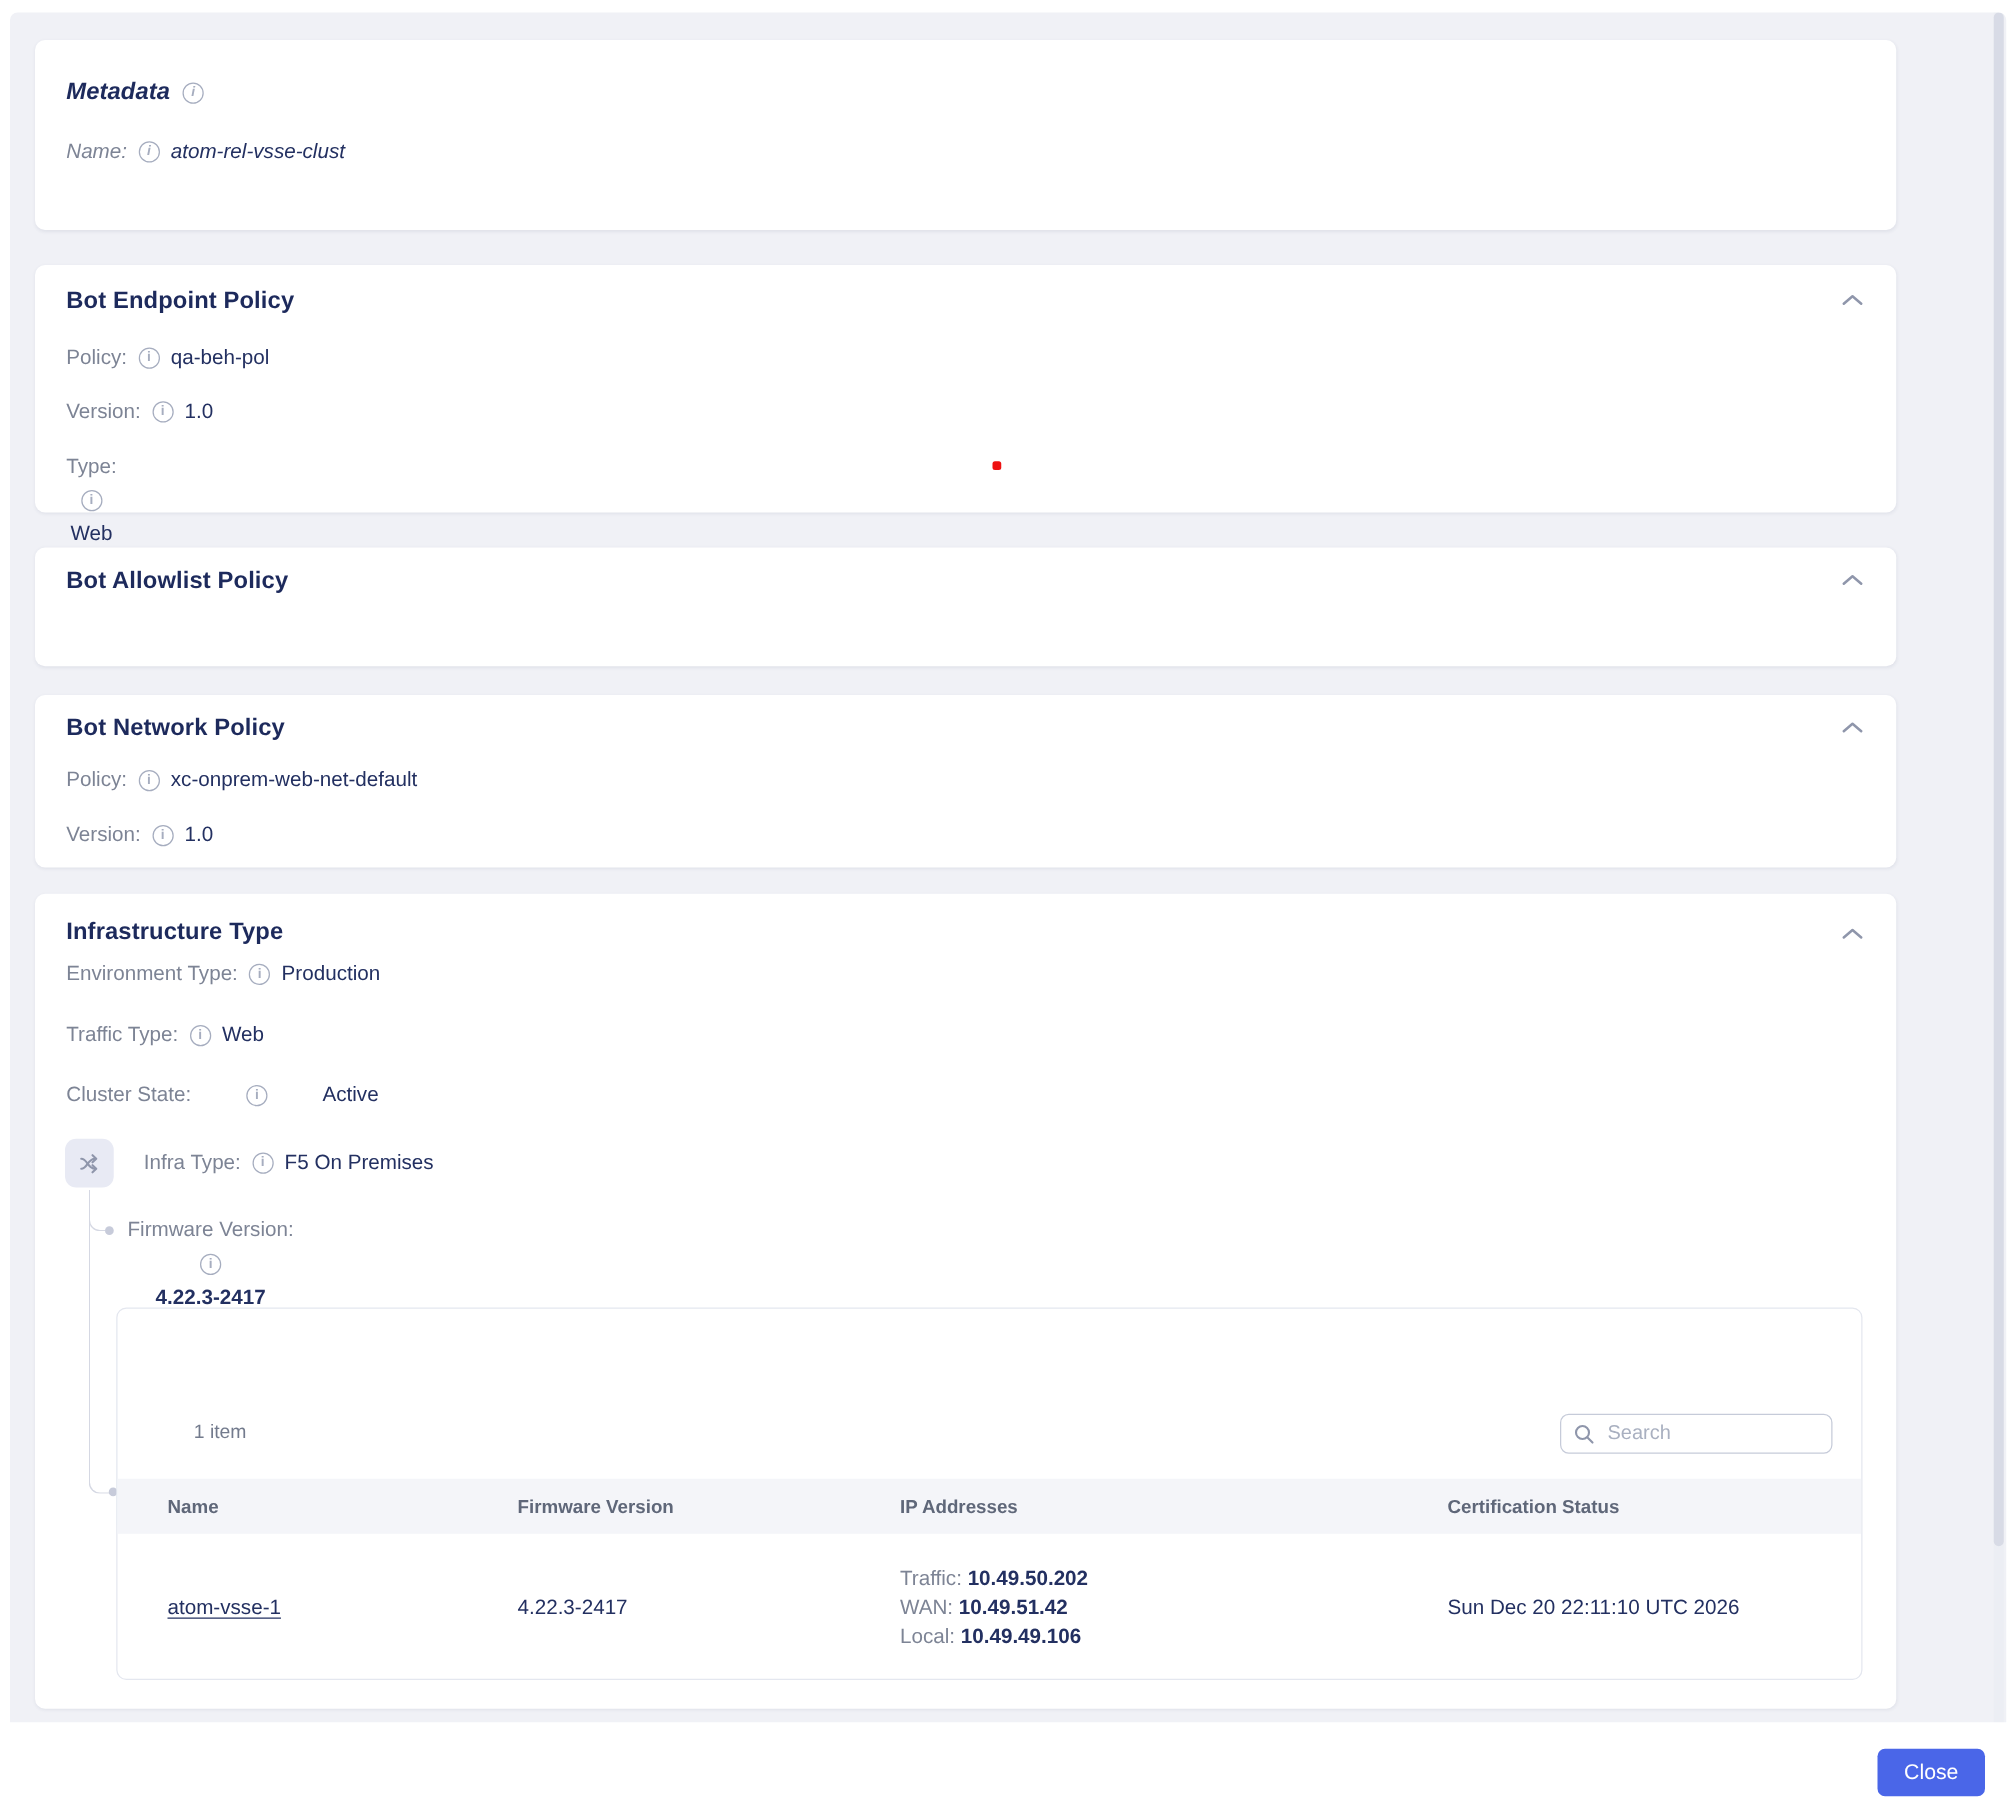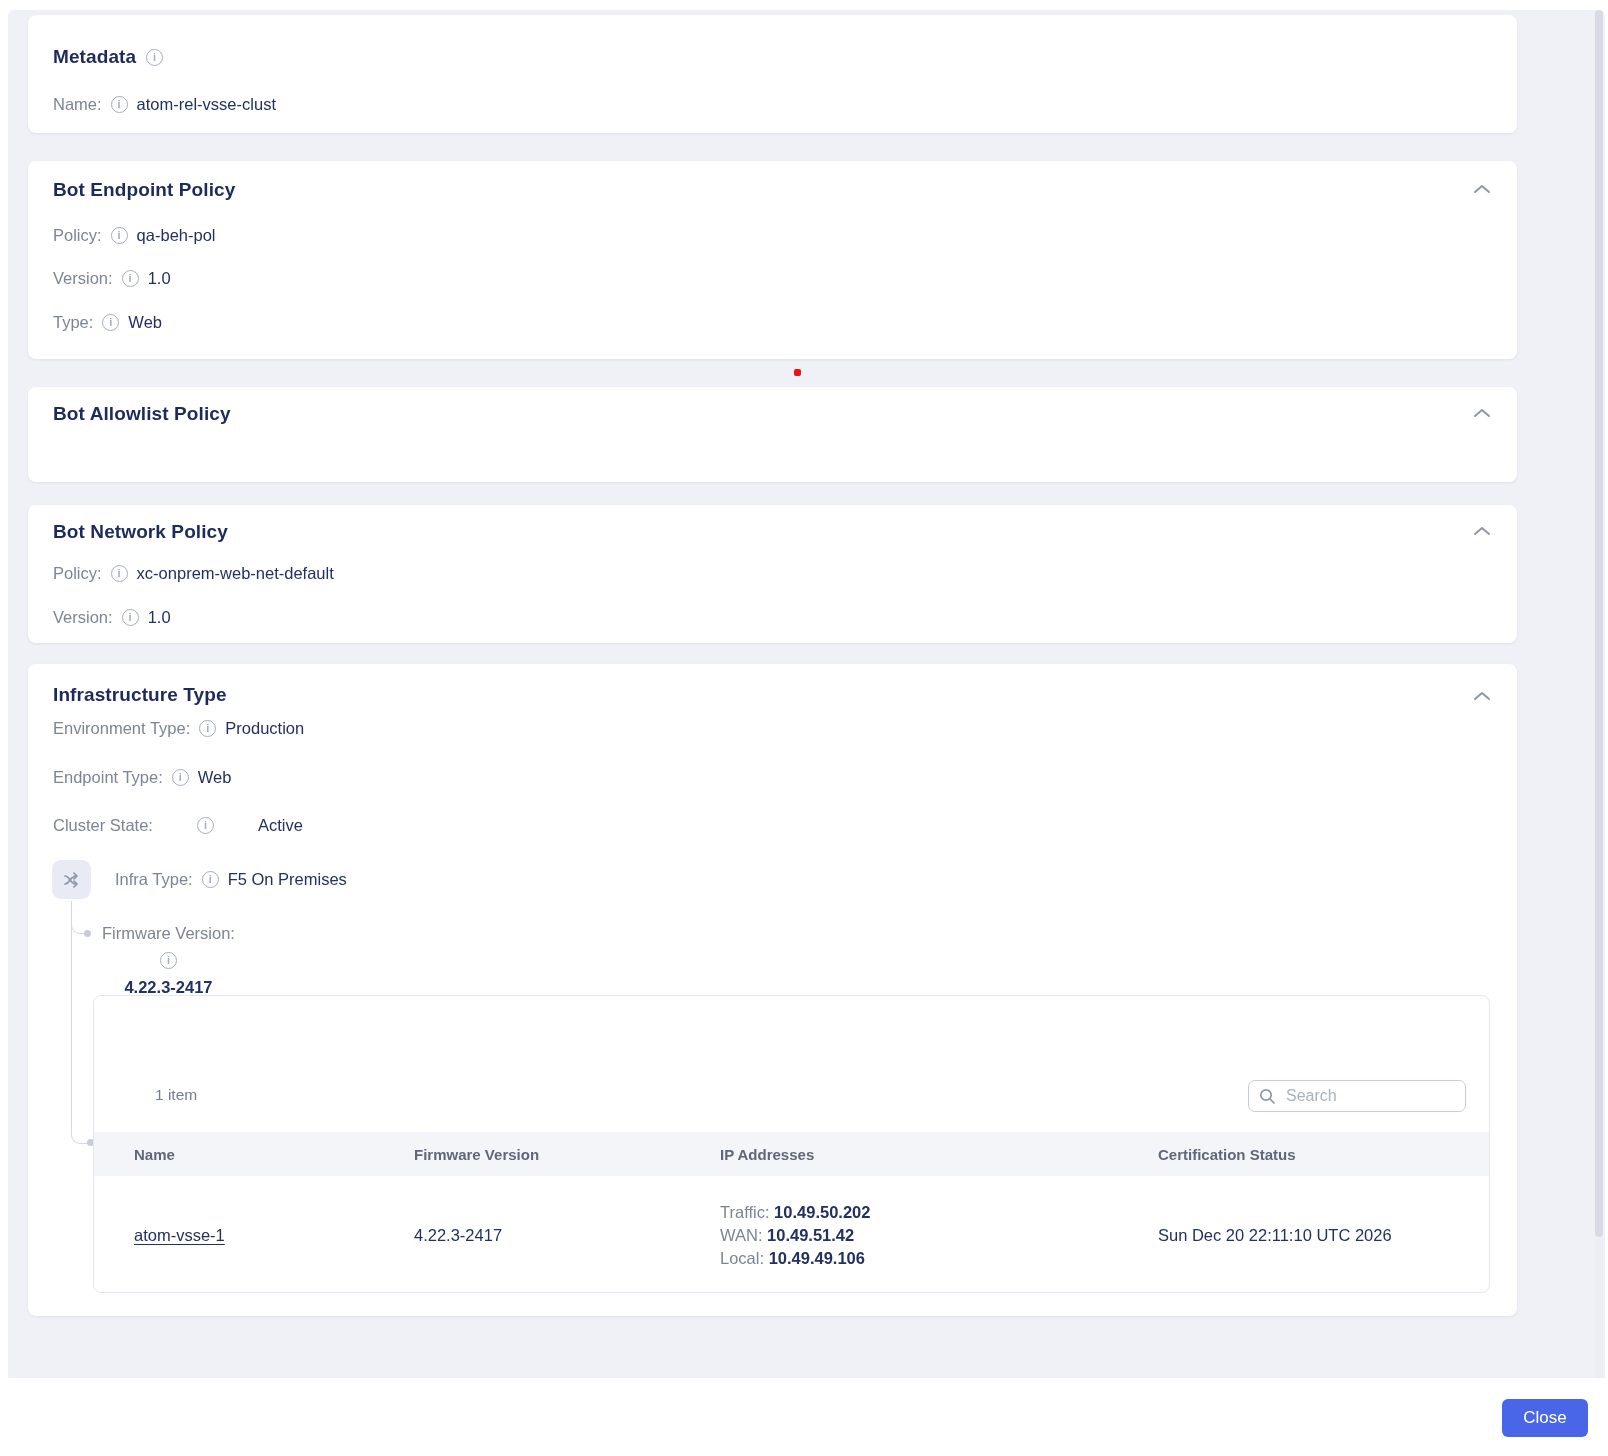--- a/index.html
+++ b/index.html
@@ -72,21 +72,21 @@
     border-radius:6px;color:#ffffff;font-size:17px;font-family:"Liberation Sans",sans-serif;cursor:pointer;
   }
   .red-dot{position:absolute;left:786px;top:359px;width:7px;height:7px;background:#ee1111;border-radius:2px;}
   svg{display:block;}
 </style>
 </head>
 <body>
 
 <div class="panel">
 
-  <section class="card" style="margin-top:5px;height:118px;margin-bottom:28px;">
+  <section class="card" style="margin-top:22px;height:152px;margin-bottom:28px;font-style:italic;">
     <h2 class="card-title" style="top:31px;">
       <span>Metadata</span>
       <span class="info"></span>
     </h2>
     <div class="field" style="top:80px;">
       <span class="lbl">Name:</span>
       <span class="info"></span>
       <span class="val">atom-rel-vsse-clust</span>
     </div>
   </section>
@@ -101,21 +101,21 @@
     <div class="field" style="top:65px;">
       <span class="lbl">Policy:</span>
       <span class="info"></span>
       <span class="val">qa-beh-pol</span>
     </div>
     <div class="field" style="top:108px;">
       <span class="lbl">Version:</span>
       <span class="info"></span>
       <span class="val">1.0</span>
     </div>
-    <div class="field" style="top:152px;">
+    <div class="field" style="top:152px;flex-direction:column;">
       <span class="lbl">Type:</span>
       <span class="info"></span>
       <span class="val">Web</span>
     </div>
   </section>
 
   <section class="card" style="height:95px;margin-bottom:23px;">
     <h2 class="card-title" style="top:16px;">
       <span>Bot Allowlist Policy</span>
     </h2>
@@ -150,21 +150,21 @@
     <svg class="chevron" style="top:26px;" viewBox="0 0 18 12">
       <polyline points="2,9 9,3 16,9" fill="none" stroke="#8f96ab" stroke-width="2" stroke-linecap="round" stroke-linejoin="round"></polyline>
     </svg>
 
     <div class="field" style="top:55px;">
       <span class="lbl">Environment Type:</span>
       <span class="info"></span>
       <span class="val">Production</span>
     </div>
     <div class="field" style="top:104px;">
-      <span class="lbl">Endpoint Type:</span>
+      <span class="lbl">Traffic Type:</span>
       <span class="info"></span>
       <span class="val">Web</span>
     </div>
     <div class="field" style="top:152px;gap:44px;">
       <span class="lbl">Cluster State:</span>
       <span class="info"></span>
       <span class="val">Active</span>
     </div>
 
     <div class="branch-box">

